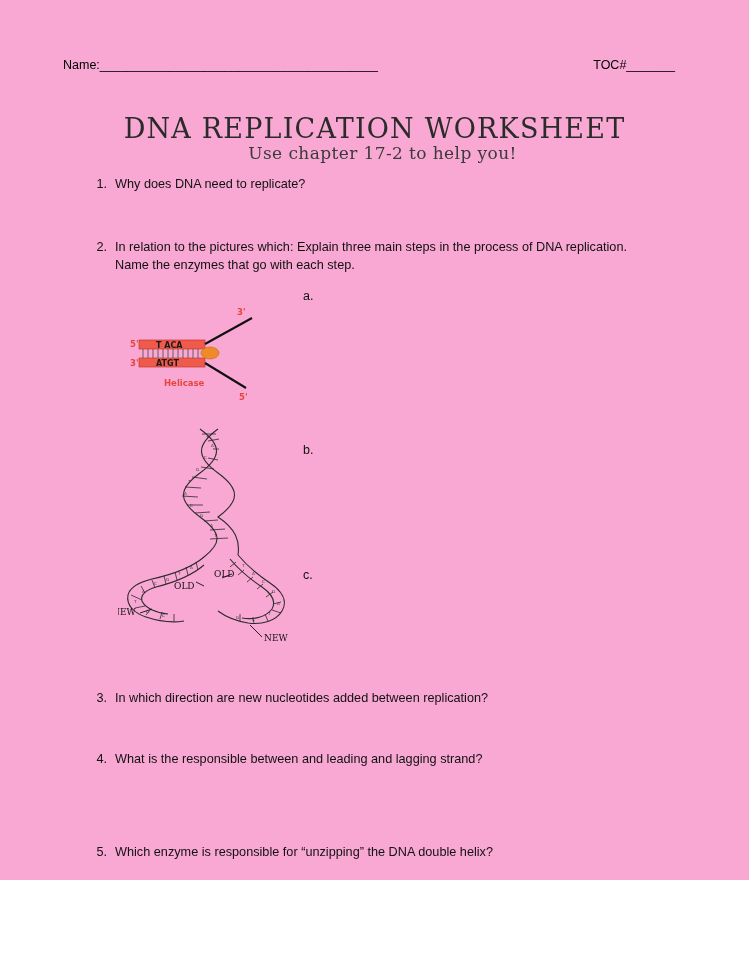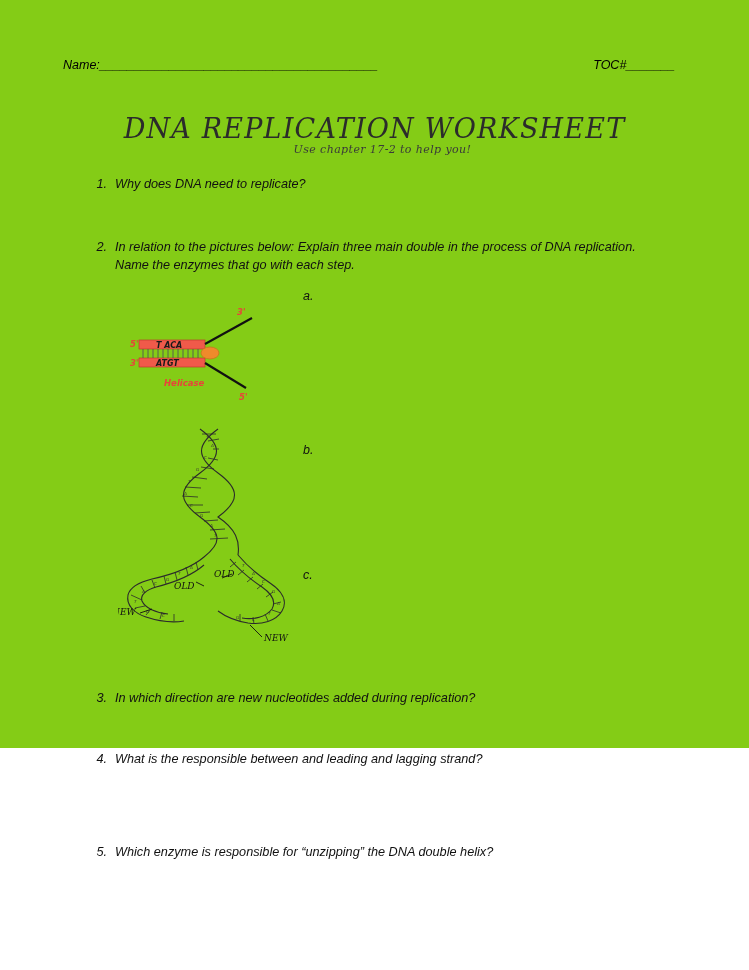--- a/index.html
+++ b/index.html
@@ -12,23 +12,22 @@
     width: 749px;
     height: 970px;
     font-family: "Liberation Sans", sans-serif;
     color: #000000;
     position: relative;
     overflow: hidden;
   }
   .page {
     position: relative;
     width: 749px;
-    height: 748px;
-    background: #84cc16;
-    font-style: italic;
+    height: 880px;
+    background: #f9a8d4;
   }
 
   
   .header-row {
     position: absolute;
     top: 58px;
     left: 63px;
     width: 612px;
     display: flex;
     justify-content: space-between;
@@ -51,21 +50,21 @@
     color: #2b2b2b;
     font-weight: 400;
   }
   .subtitle {
     position: absolute;
     top: 143px;
     left: 0;
     width: 749px;
     text-align: center;
     font-family: "DejaVu Serif", serif;
-    font-size: 11px;
+    font-size: 17px;
     color: #3a3a3a;
     letter-spacing: 0.4px;
     padding-left: 16px;
   }
 
   
   .q {
     position: absolute;
     font-size: 12.7px;
     line-height: 1.45;
@@ -131,21 +130,21 @@
   <div class="title">DNA REPLICATION WORKSHEET</div>
   <div class="subtitle">Use chapter 17-2 to help you!</div>
 
   <div class="q" id="q1">
     <span class="num">1.</span>
     <span class="body">Why does DNA need to replicate?</span>
   </div>
 
   <div class="q" id="q2">
     <span class="num">2.</span>
-    <span class="body">In relation to the pictures below: Explain three main double in the process of DNA replication. Name the enzymes that go with each step.</span>
+    <span class="body">In relation to the pictures which: Explain three main steps in the process of DNA replication. Name the enzymes that go with each step.</span>
   </div>
 
   <div class="fig-label" id="label-a">a.</div>
   <div class="fig-label" id="label-b">b.</div>
   <div class="fig-label" id="label-c">c.</div>
 
   <div class="fig-a">
     <svg class="svg-block" width="160" height="110" viewBox="0 0 160 110" xmlns="http://www.w3.org/2000/svg">
 
       <rect x="21" y="32" width="66" height="9" fill="#f05a4a" stroke="#c0392b" stroke-width="0.7"></rect>
@@ -278,21 +277,21 @@
         <line x1="22" y1="188" x2="34" y2="184"></line>
         <line x1="144" y1="212" x2="132" y2="200"></line>
         <line x1="86" y1="161" x2="78" y2="157"></line>
         <line x1="114" y1="149" x2="104" y2="153"></line>
       </g>
     </svg>
   </div>
 
   <div class="q" id="q3">
     <span class="num">3.</span>
-    <span class="body">In which direction are new nucleotides added during replication?</span>
+    <span class="body">In which direction are new nucleotides added between replication?</span>
   </div>
 
   <div class="q" id="q4">
     <span class="num">4.</span>
     <span class="body">What is the responsible between and leading and lagging strand?</span>
   </div>
 
   <div class="q" id="q5">
     <span class="num">5.</span>
     <span class="body">Which enzyme is responsible for “unzipping” the DNA double helix?</span>

